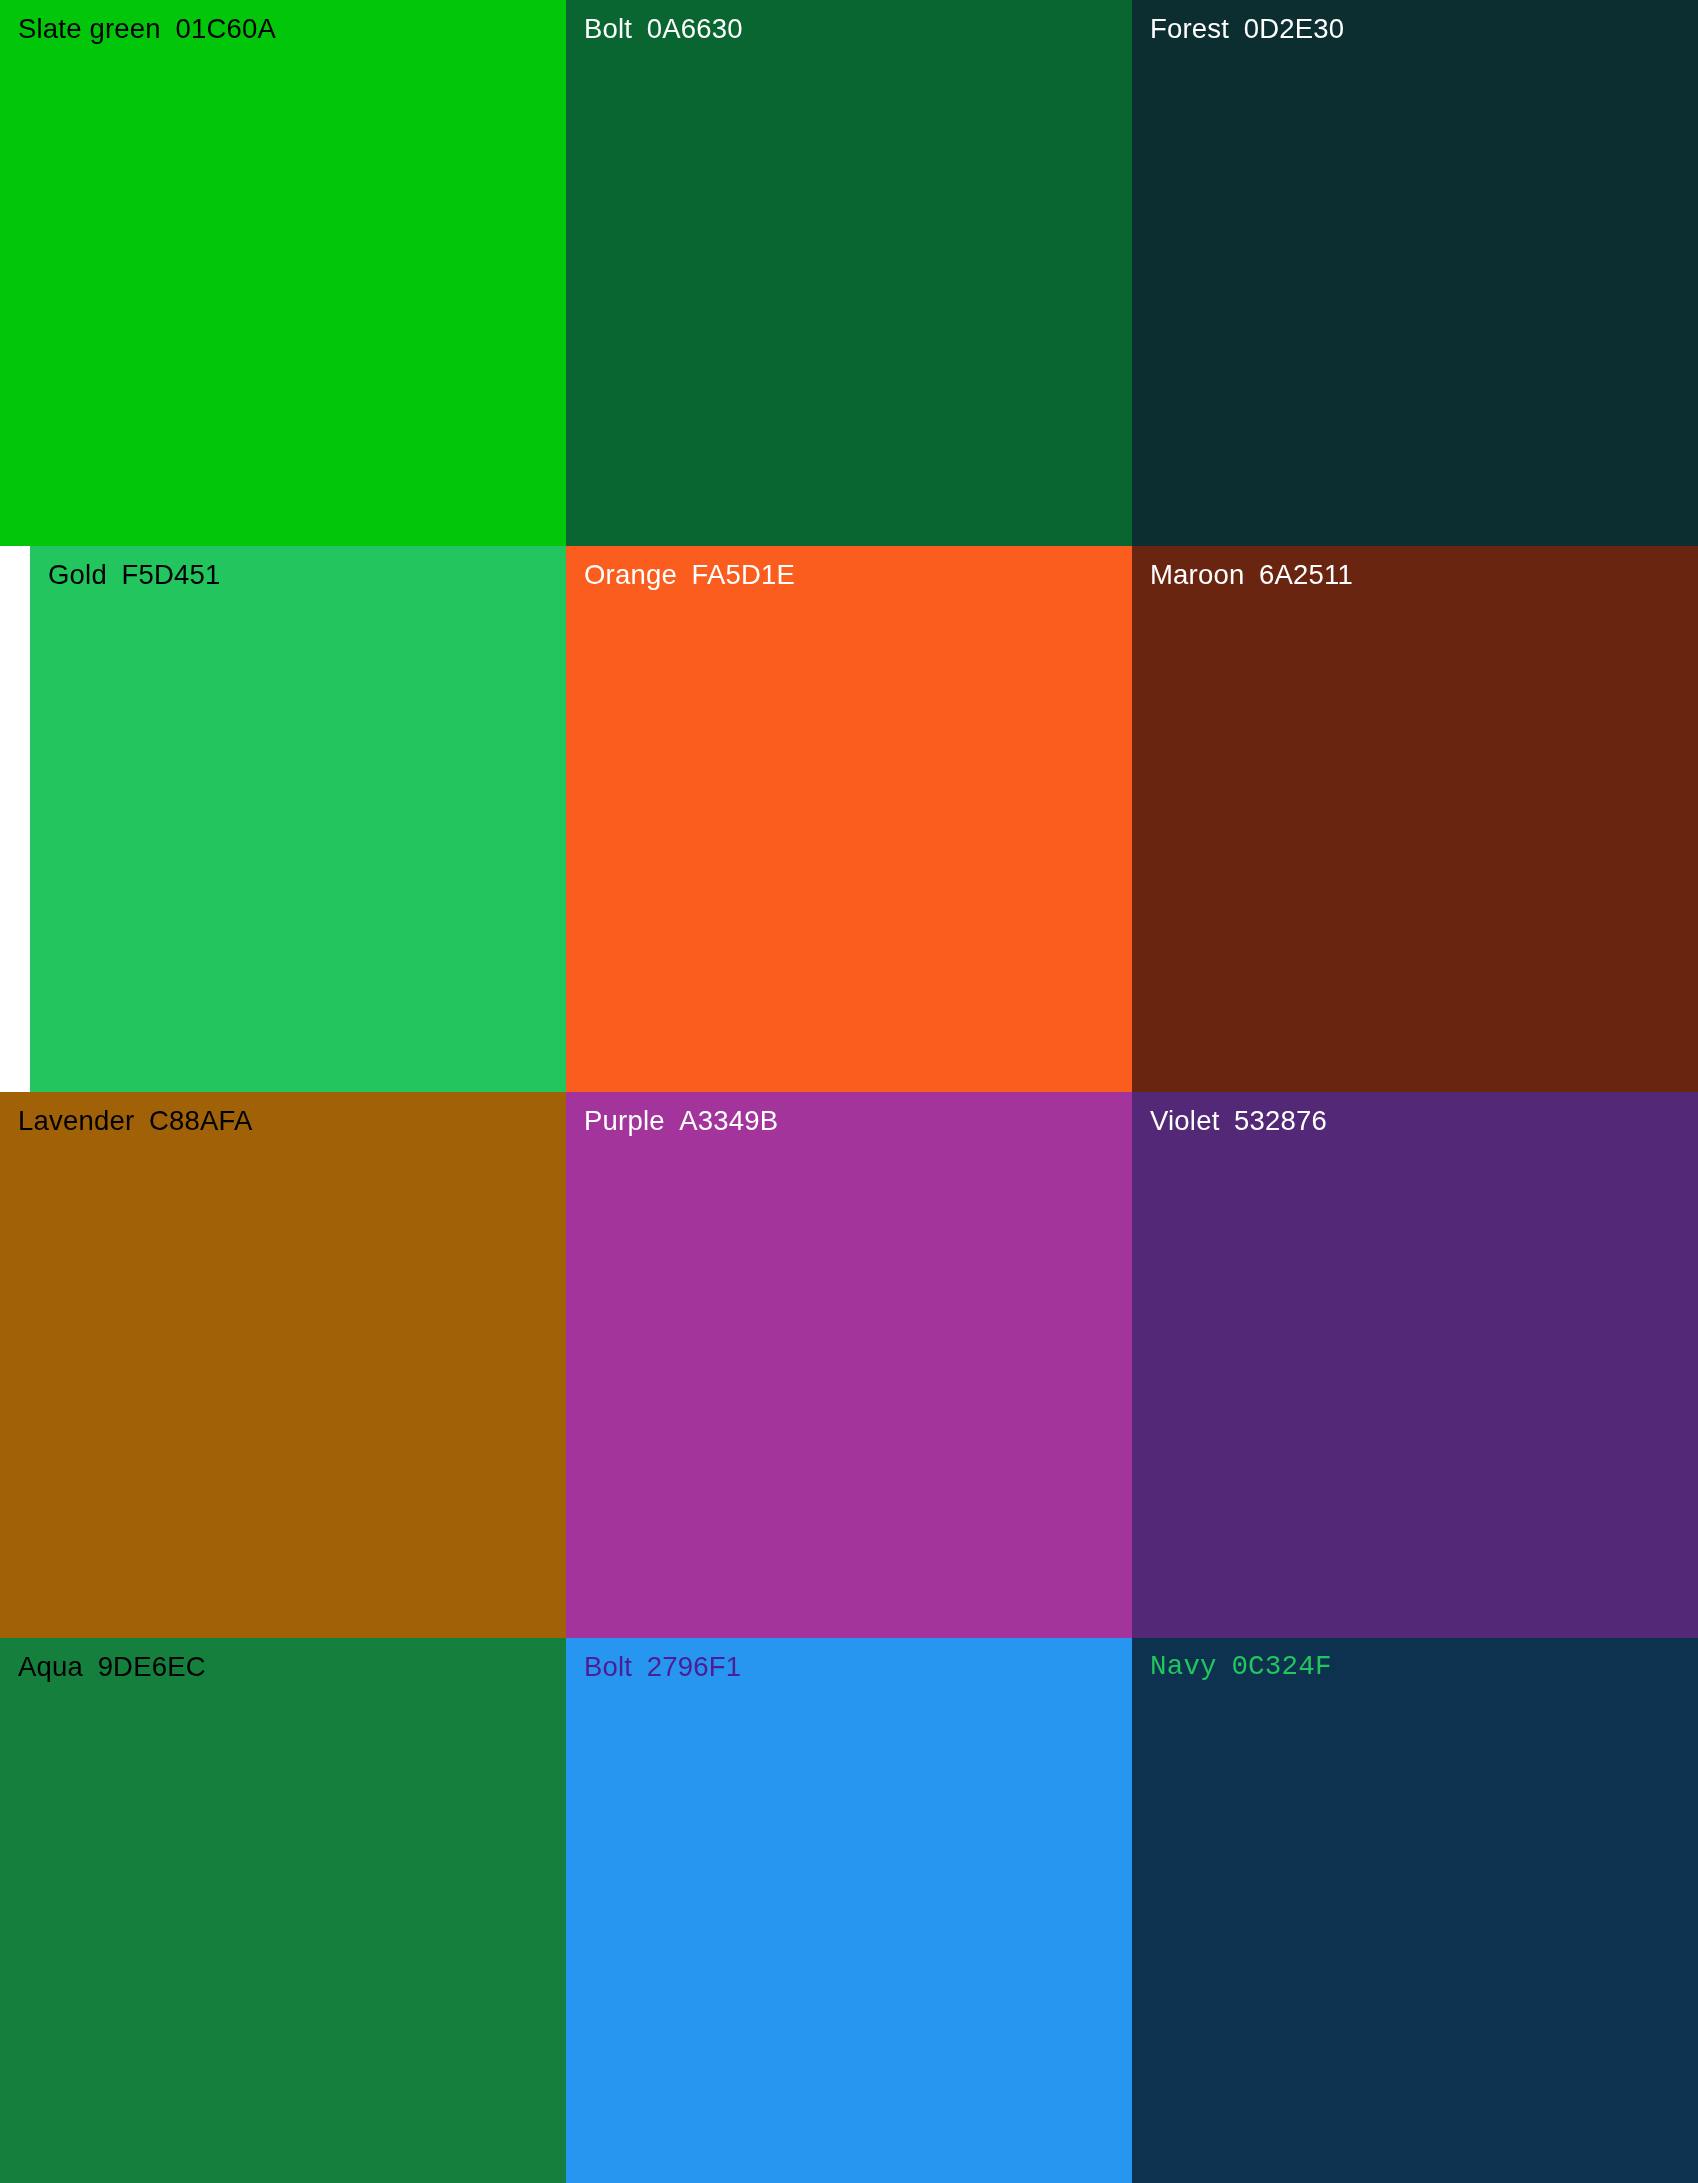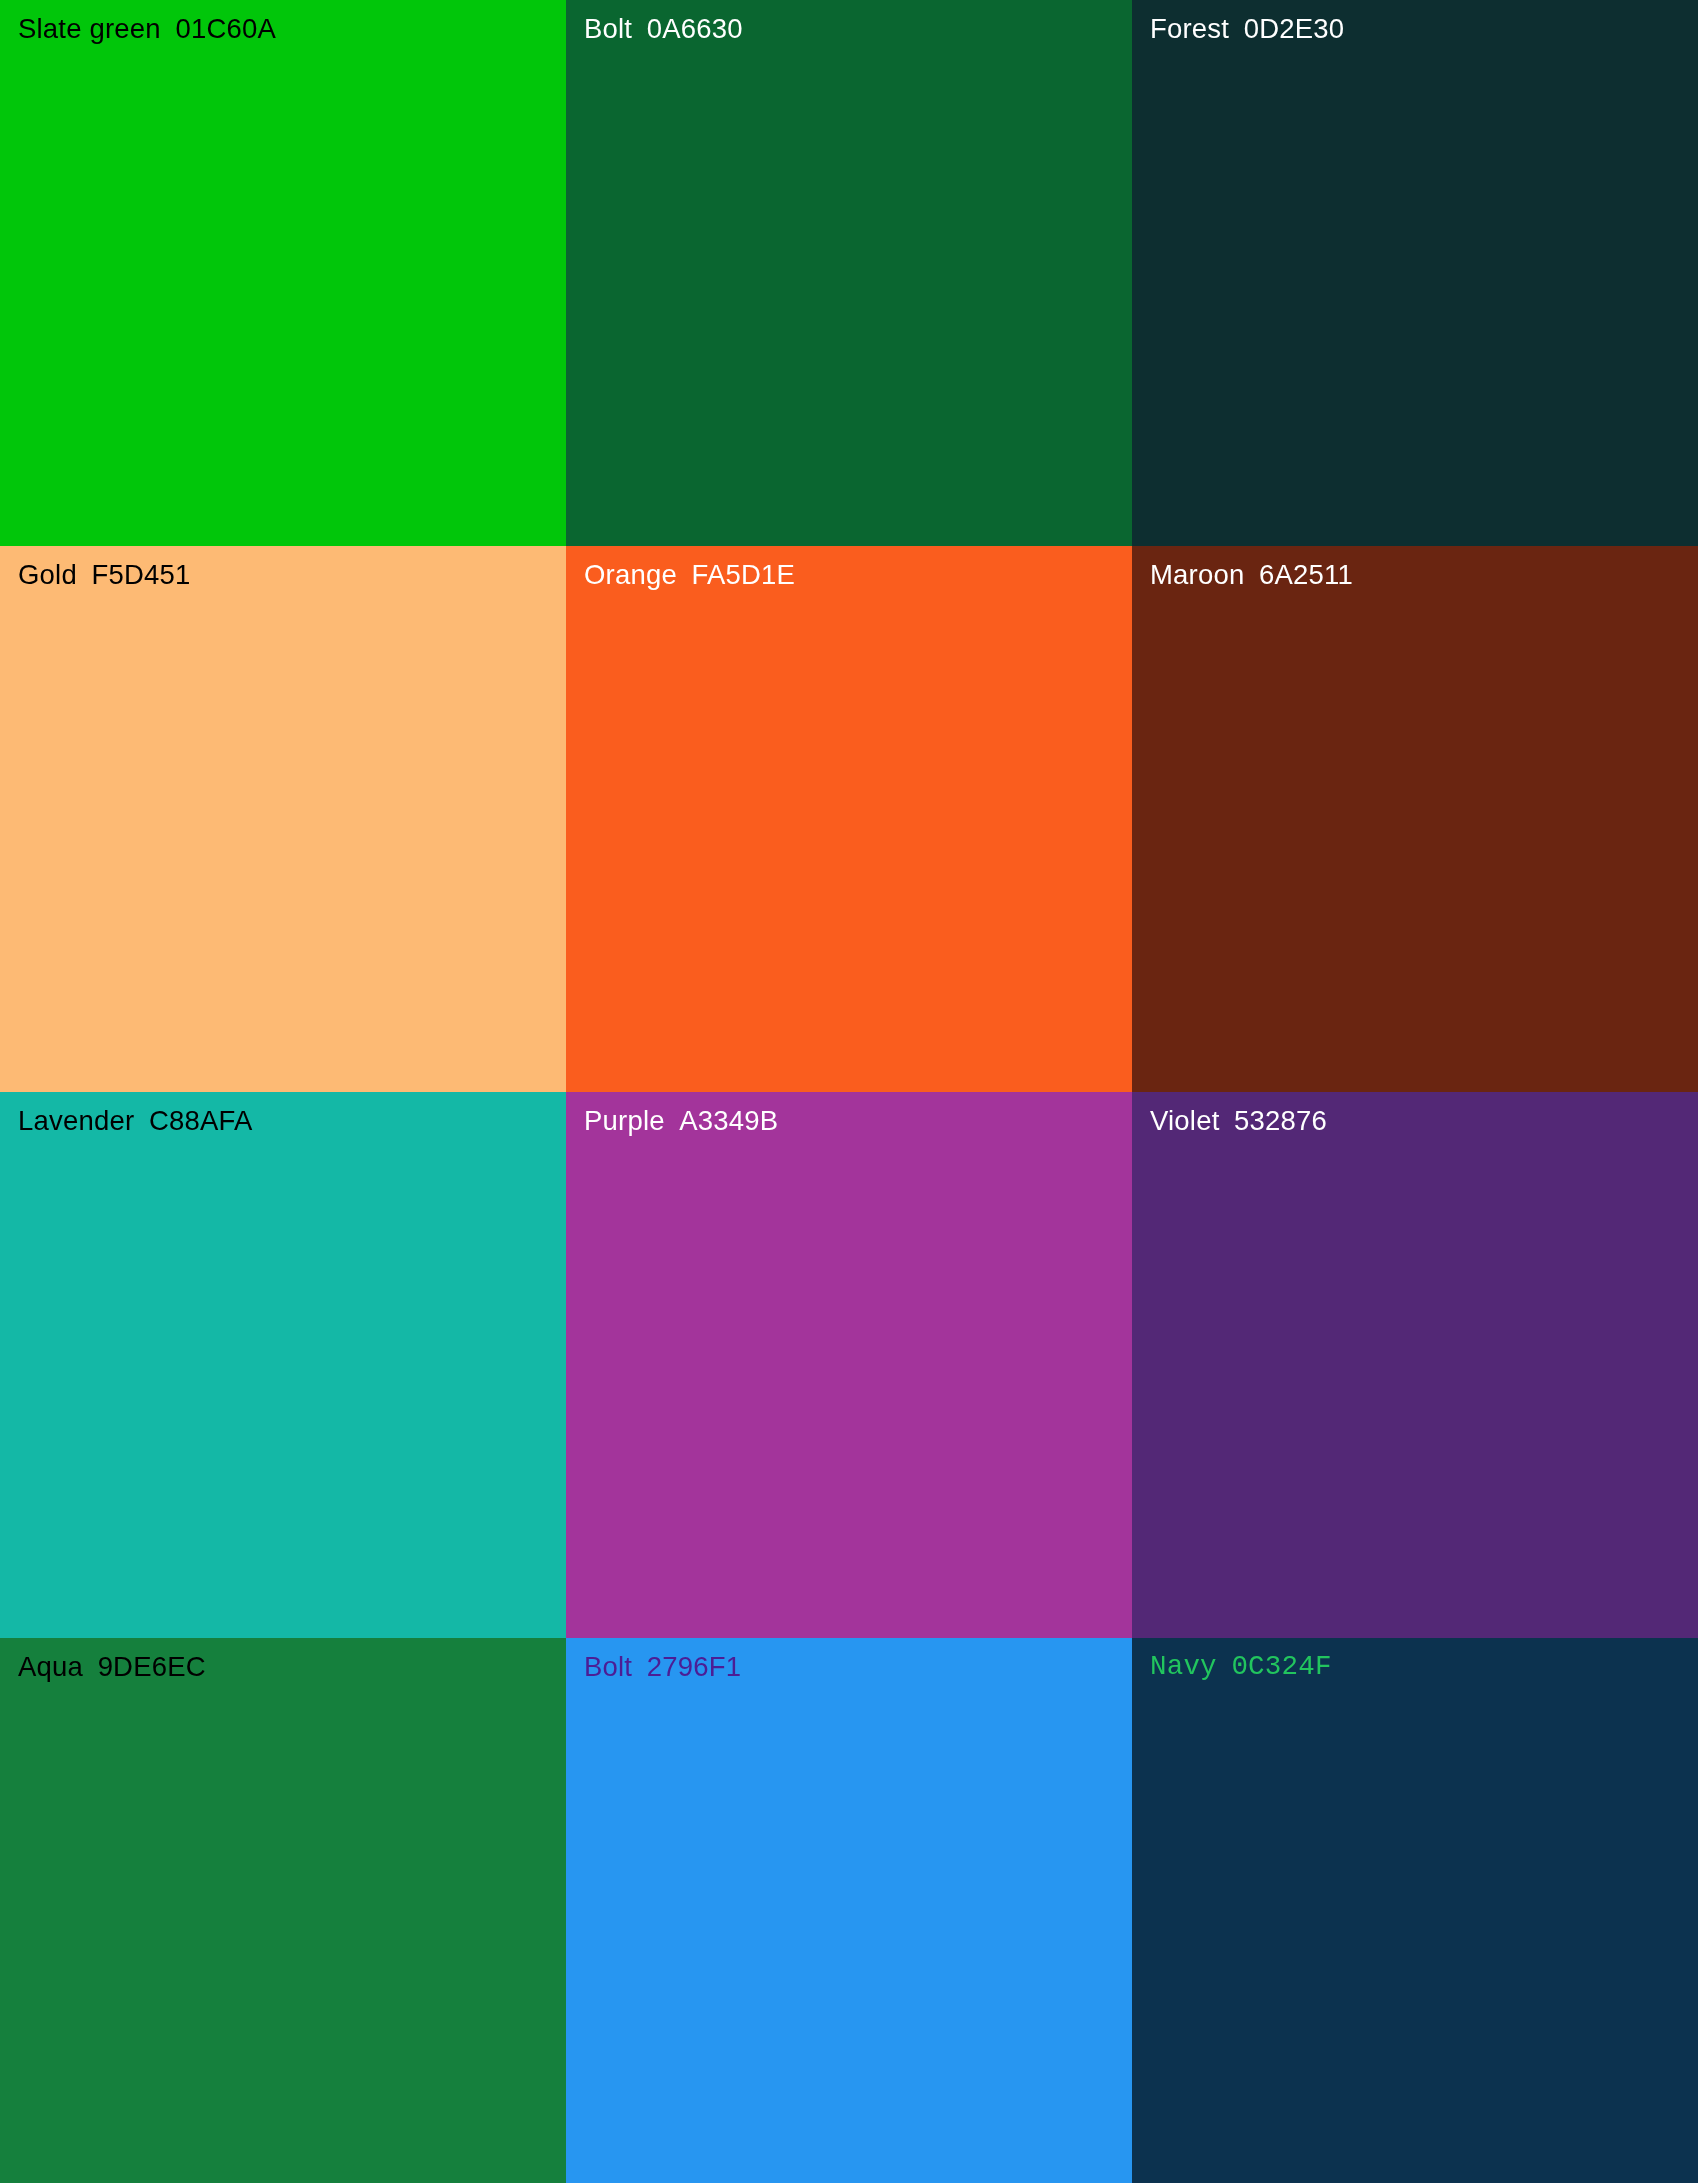--- a/index.html
+++ b/index.html
@@ -54,30 +54,30 @@
 <div class="palette-grid">
     <div class="swatch" style="background: rgb(1, 198, 10);">
       <div class="swatch-caption" style="color: rgb(0, 0, 0);"><span class="swatch-name">Slate green</span><span class="swatch-hex">01C60A</span></div>
     </div>
     <div class="swatch" style="background: rgb(10, 102, 48);">
       <div class="swatch-caption" style="color: rgb(255, 255, 255);"><span class="swatch-name">Bolt</span><span class="swatch-hex">0A6630</span></div>
     </div>
     <div class="swatch" style="background: rgb(13, 46, 48); text-align: center;">
       <div class="swatch-caption" style="color: rgb(255, 255, 255);"><span class="swatch-name">Forest</span><span class="swatch-hex">0D2E30</span></div>
     </div>
-    <div class="swatch" style="background: #fdba74;">
+    <div class="swatch" style="background: #22c55e; margin-left: 30px;">
       <div class="swatch-caption" style="color: rgb(0, 0, 0);"><span class="swatch-name">Gold</span><span class="swatch-hex">F5D451</span></div>
     </div>
     <div class="swatch" style="background: rgb(250, 93, 30);">
       <div class="swatch-caption" style="color: rgb(255, 255, 255);"><span class="swatch-name">Orange</span><span class="swatch-hex">FA5D1E</span></div>
     </div>
     <div class="swatch" style="background: rgb(106, 37, 17);">
       <div class="swatch-caption" style="color: rgb(255, 255, 255);"><span class="swatch-name">Maroon</span><span class="swatch-hex">6A2511</span></div>
     </div>
-    <div class="swatch" style="background: #14b8a6;">
+    <div class="swatch" style="background: #a16207;">
       <div class="swatch-caption" style="color: rgb(0, 0, 0);"><span class="swatch-name">Lavender</span><span class="swatch-hex">C88AFA</span></div>
     </div>
     <div class="swatch" style="background: rgb(163, 52, 155);">
       <div class="swatch-caption" style="color: rgb(255, 255, 255);"><span class="swatch-name">Purple</span><span class="swatch-hex">A3349B</span></div>
     </div>
     <div class="swatch" style="background: rgb(83, 40, 118);">
       <div class="swatch-caption" style="color: rgb(255, 255, 255); text-align: center;"><span class="swatch-name">Violet</span><span class="swatch-hex">532876</span></div>
     </div>
     <div class="swatch" style="background: #15803d;">
       <div class="swatch-caption" style="color: rgb(0, 0, 0);"><span class="swatch-name">Aqua</span><span class="swatch-hex">9DE6EC</span></div>

